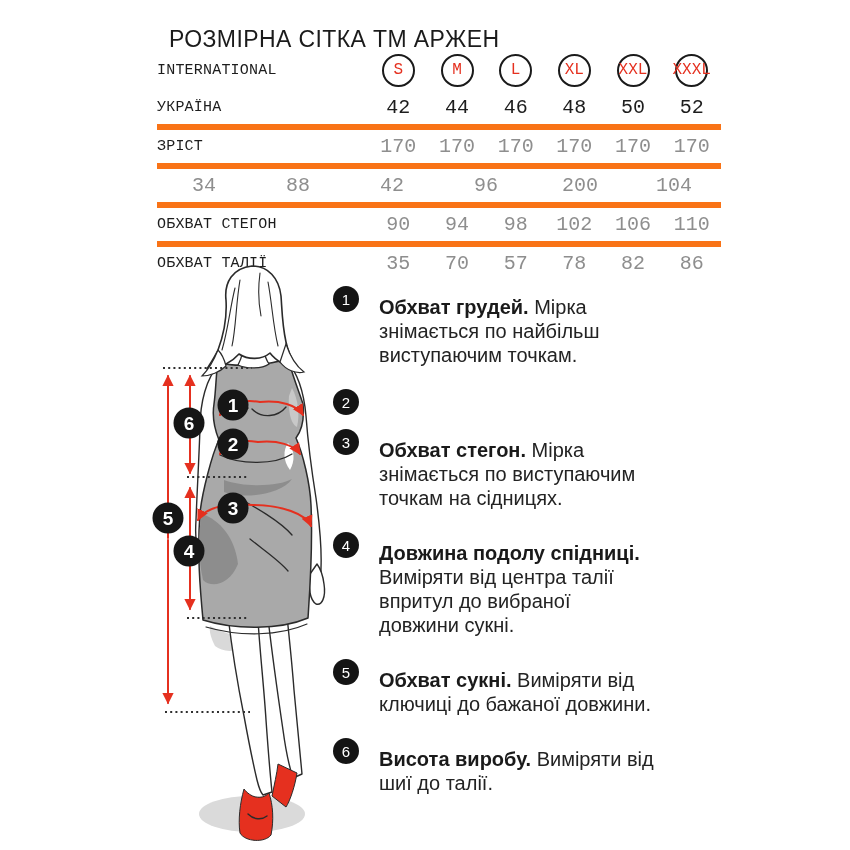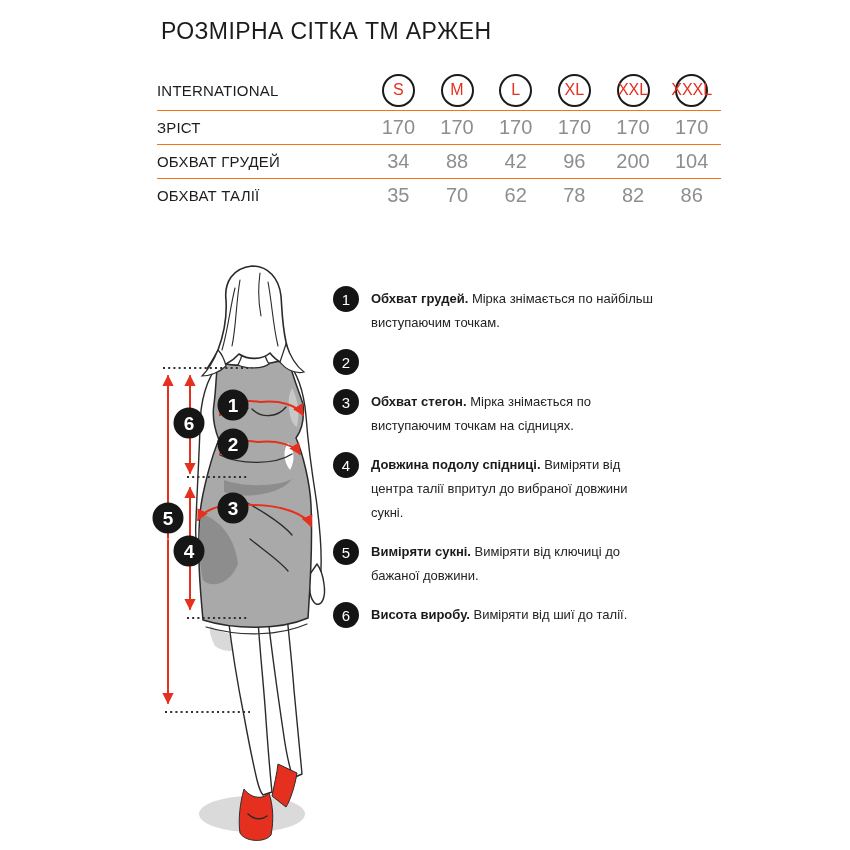--- a/index.html
+++ b/index.html
@@ -2,46 +2,46 @@
 <html><head>
 <meta charset="utf-8">
 <style>
   html,body{margin:0;padding:0;}
   body{
     width:850px;height:850px;background:#ffffff;position:relative;overflow:hidden;
     font-family:"Liberation Sans","DejaVu Sans",sans-serif;
     -webkit-font-smoothing:antialiased;
   }
   .page-title{
-    position:absolute;left:157px;top:14px;margin:4px;
+    position:absolute;left:157px;top:14px;margin:12px;
     font-size:23px;font-weight:400;letter-spacing:.4px;color:#1b1b1b;
   }
   
-  .size-table{position:absolute;left:157px;top:70px;width:564px;}
+  .size-table{position:absolute;left:157px;top:50px;width:564px;font-family:Liberation Mono, monospace;}
   .trow{display:flex;align-items:center;}
   .trow .lbl{width:212px;font-size:15px;color:#1d1d1d;letter-spacing:.2px;}
   .trow .cell{flex:1;text-align:center;display:flex;align-items:center;justify-content:center;}
   .row-intl{height:40px;}
   .row-ua{height:34px;}
-  .row-data{height:33px;border-top:1px solid #f97316;}
+  .row-data{height:33px;border-top:6px solid #f97316;}
   .num{font-size:20px;color:#1d1d1d;}
   .row-data .num{color:#8e8e8e;text-align:right;}
   .size-circle{
     width:33px;height:33px;border-radius:50%;border:2px solid #1a1a1a;box-sizing:border-box;
     display:flex;align-items:center;justify-content:center;flex:none;
   }
   .size-circle span{font-size:16px;color:#e5301f;white-space:nowrap;line-height:1;}
   
   .legend{position:absolute;left:333px;top:287px;width:330px;}
   .legend-item{display:flex;gap:12px;margin-bottom:15px;}
   .legend-dot{
     width:26px;height:26px;border-radius:50%;background:#141414;color:#fff;
     display:flex;align-items:center;justify-content:center;font-size:15px;flex:none;margin-top:-1px;
   }
-  .legend-item p{margin:0;font-size:13px;line-height:24px;color:#232323;}
+  .legend-item p{margin:8px;font-size:20px;line-height:24px;color:#232323;}
   .legend-item strong{font-weight:700;color:#1a1a1a;}
   
   .figure-svg{position:absolute;left:140px;top:258px;}
 </style>
 </head>
 <body>
 
 <h1 class="page-title">РОЗМІРНА СІТКА ТМ АРЖЕН</h1>
 
 <div class="size-table">
@@ -71,43 +71,60 @@
         <span class="size-circle">
           <span>XXL</span>
         </span>
       </div>
     <div class="cell">
         <span class="size-circle">
           <span>XXXL</span>
         </span>
       </div>
   </div>
+  <div class="trow row-ua">
+    <div class="lbl">УКРАЇНА</div>
+    <div class="cell num">42</div>
+    <div class="cell num">44</div>
+    <div class="cell num">46</div>
+    <div class="cell num">48</div>
+    <div class="cell num">50</div>
+    <div class="cell num">52</div>
+  </div>
   <div class="trow row-data">
     <div class="lbl">ЗРІСТ</div>
     <div class="cell num">170</div>
     <div class="cell num">170</div>
     <div class="cell num">170</div>
     <div class="cell num">170</div>
     <div class="cell num">170</div>
     <div class="cell num">170</div>
   </div>
   <div class="trow row-data">
-    <div class="lbl">ОБХВАТ ГРУДЕЙ</div>
     <div class="cell num">34</div>
     <div class="cell num">88</div>
     <div class="cell num">42</div>
     <div class="cell num">96</div>
     <div class="cell num">200</div>
     <div class="cell num">104</div>
   </div>
   <div class="trow row-data">
+    <div class="lbl">ОБХВАТ СТЕГОН</div>
+    <div class="cell num">90</div>
+    <div class="cell num">94</div>
+    <div class="cell num">98</div>
+    <div class="cell num">102</div>
+    <div class="cell num">106</div>
+    <div class="cell num">110</div>
+  </div>
+  <div class="trow row-data">
     <div class="lbl">ОБХВАТ ТАЛІЇ</div>
     <div class="cell num">35</div>
     <div class="cell num">70</div>
-    <div class="cell num">62</div>
+    <div class="cell num">57</div>
     <div class="cell num">78</div>
     <div class="cell num">82</div>
     <div class="cell num">86</div>
   </div>
 </div>
 
 <svg class="figure-svg" width="200" height="592" viewBox="0 0 200 592" xmlns="http://www.w3.org/2000/svg">
   <defs>
     <marker id="ah" markerWidth="7" markerHeight="7" refX="5.2" refY="3.5" orient="auto">
       <path d="M0,0.6 L5.8,3.5 L0,6.4 Z" fill="#e5301f"></path>
@@ -226,19 +243,19 @@
   <div class="legend-item">
     <span class="legend-dot">3</span>
     <p><strong>Обхват стегон.</strong> <span>Мірка знімається по виступаючим точкам на сідницях.</span></p>
   </div>
   <div class="legend-item">
     <span class="legend-dot">4</span>
     <p><strong>Довжина подолу спідниці.</strong> <span>Виміряти від центра талії впритул до вибраної довжини сукні.</span></p>
   </div>
   <div class="legend-item">
     <span class="legend-dot">5</span>
-    <p><strong>Виміряти сукні.</strong> <span>Виміряти від ключиці до бажаної довжини.</span></p>
+    <p><strong>Обхват сукні.</strong> <span>Виміряти від ключиці до бажаної довжини.</span></p>
   </div>
   <div class="legend-item">
     <span class="legend-dot">6</span>
     <p><strong>Висота виробу.</strong> <span>Виміряти від шиї до талії.</span></p>
   </div>
 </div>
 
 </body></html>

